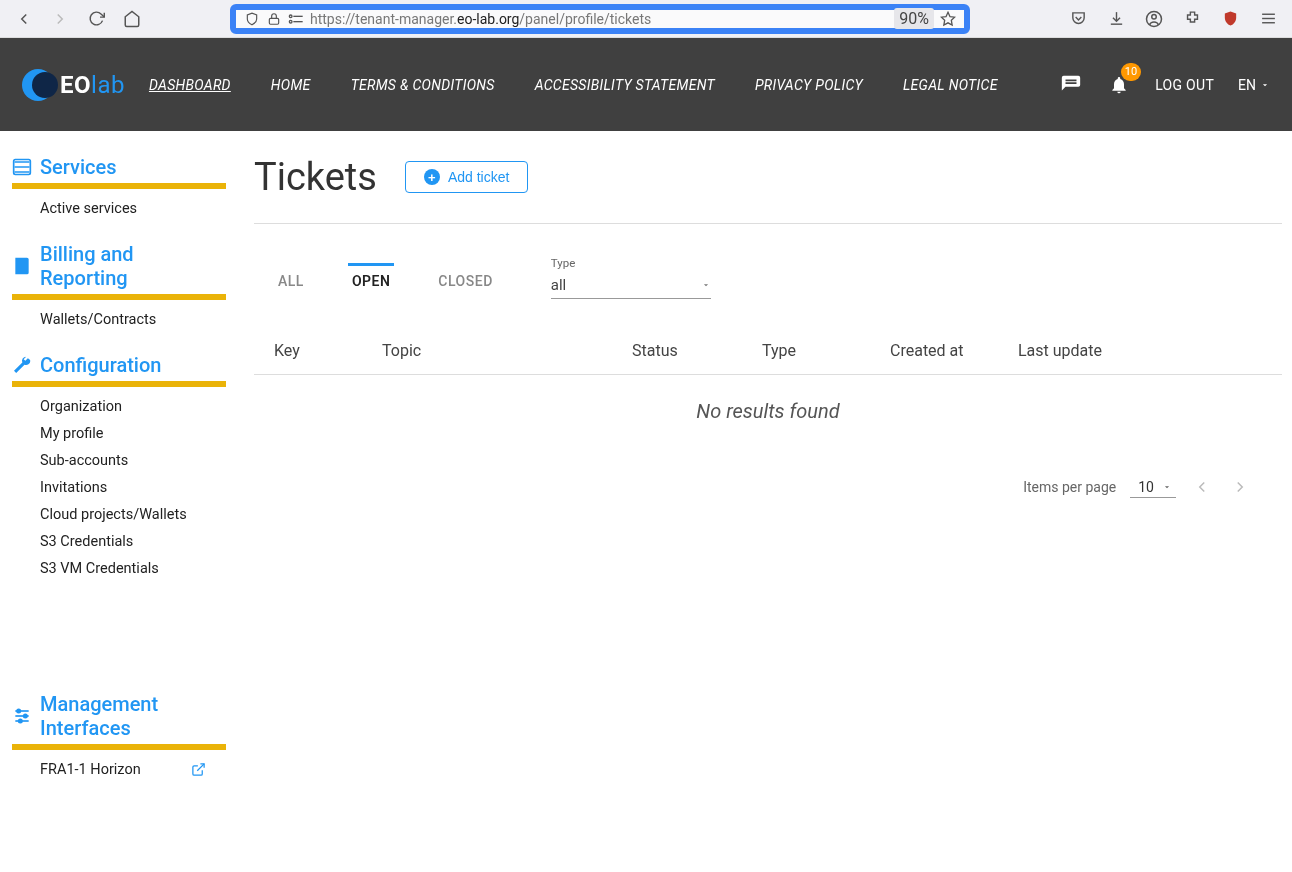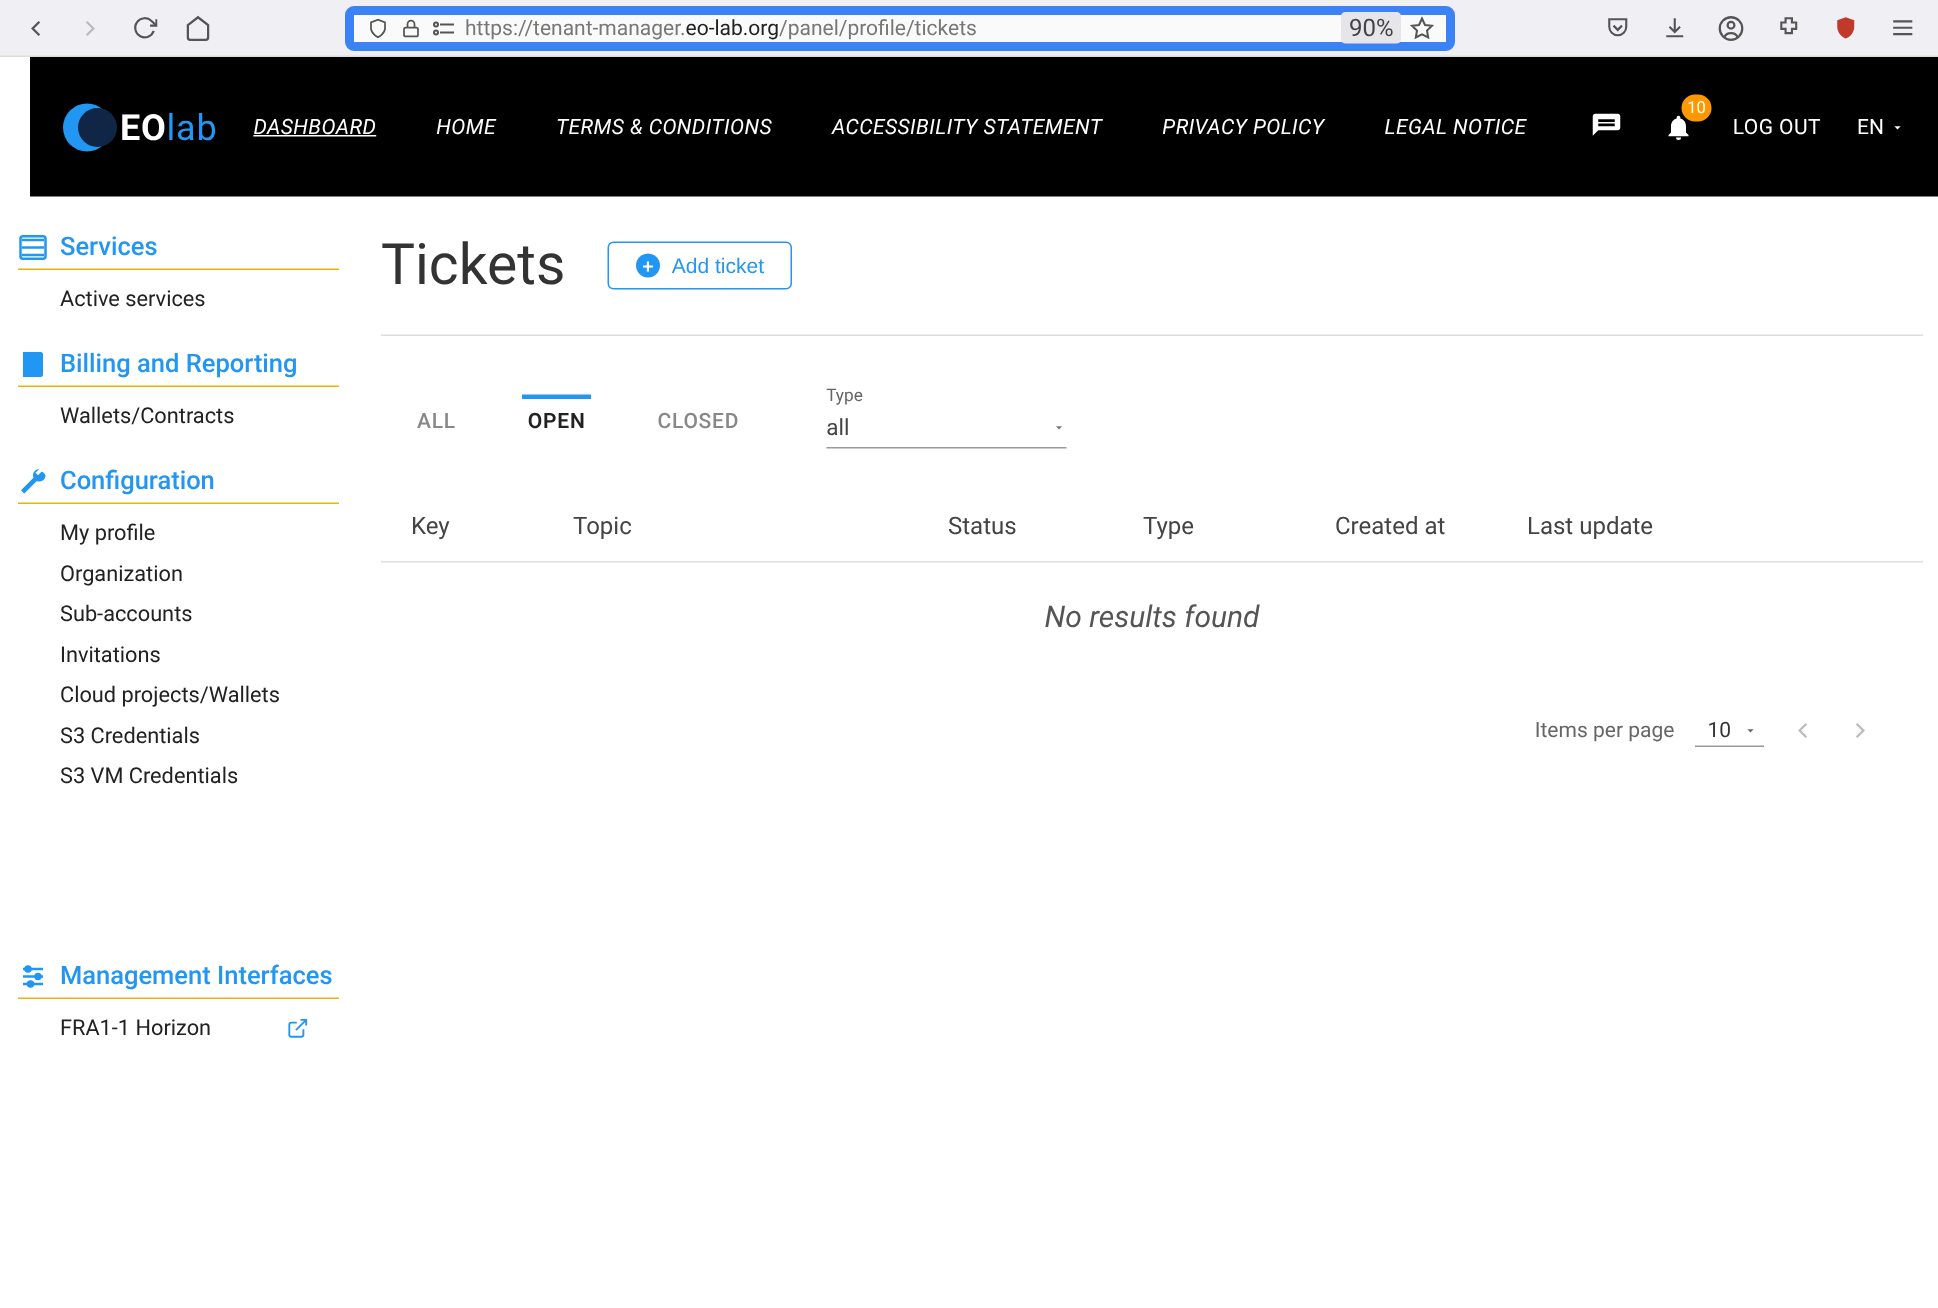--- a/index.html
+++ b/index.html
@@ -10,21 +10,21 @@
 .chrome-btn { width: 28px; height: 28px; display: flex; align-items: center; justify-content: center; color: #555; cursor: pointer; border-radius: 4px; }
 .chrome-btn.disabled { color: #bbb; }
 .url-bar { flex: 1; max-width: 740px; margin: 0 auto; background: #fafafb; border: 6px solid #3b82f6; border-radius: 6px; height: 30px; display: flex; align-items: center; padding: 0 8px; gap: 6px; }
 .url-bar .icon { width: 16px; height: 16px; display: flex; align-items: center; justify-content: center; color: #555; }
 .url-text { flex: 1; font-size: 14px; color: #777; white-space: nowrap; overflow: hidden; }
 .url-text .dark { color: #222; }
 .zoom-badge { background: #e6e6ea; border-radius: 3px; padding: 1px 5px; font-size: 16px; color: #444; }
 .chrome-right { display: flex; align-items: center; gap: 10px; margin-left: 10px; }
 
 
-.topnav { background: #000000; color: #fff; height: 93px; display: flex; align-items: center; padding: 0 22px; margin-left: 20px; }
+.topnav { background: #404040; color: #fff; height: 93px; display: flex; align-items: center; padding: 0 22px; }
 .logo { display: flex; align-items: center; gap: 6px; font-weight: 700; font-size: 24px; margin-right: 24px; }
 .logo-circle { width: 32px; height: 32px; background: #2196f3; border-radius: 50%; position: relative; }
 .logo-circle::after { content: ''; position: absolute; right: -4px; top: 3px; width: 26px; height: 26px; background: #0f2647; border-radius: 50%; }
 .logo-text { letter-spacing: 0.5px; }
 .logo-text .blue { color: #2196f3; font-weight: 400; }
 .nav-links { display: flex; gap: 40px; font-style: italic; }
 .nav-link { color: #fff; font-size: 14px; text-decoration: none; cursor: pointer; letter-spacing: 0.3px; }
 .nav-link.active { text-decoration: underline; }
 .nav-right { margin-left: auto; display: flex; align-items: center; gap: 24px; }
 .nav-icon { width: 24px; height: 24px; display: flex; align-items: center; justify-content: center; cursor: pointer; position: relative; }
@@ -32,21 +32,21 @@
 .nav-text { font-size: 14px; cursor: pointer; letter-spacing: 0.3px; }
 .lang-select { display: flex; align-items: center; gap: 4px; cursor: pointer; }
 
 
 .content { display: flex; min-height: calc(872px - 38px - 93px); }
 .sidebar { width: 236px; padding: 16px 10px 10px 12px; }
 .main { flex: 1; padding: 24px 10px 24px 18px; }
 
 
 .side-section { margin-bottom: 6px; }
-.side-header { display: flex; align-items: center; gap: 8px; color: #2196f3; font-size: 17px; font-weight: 500; padding: 8px 0 4px 0; border-bottom: 1px solid #eab308; cursor: pointer; }
+.side-header { display: flex; align-items: center; gap: 8px; color: #2196f3; font-size: 20px; font-weight: 500; padding: 8px 0 4px 0; border-bottom: 6px solid #eab308; cursor: pointer; }
 .side-header svg { flex-shrink: 0; }
 .side-items { padding: 6px 0 6px 28px; }
 .side-item { display: block; padding: 5px 0; font-size: 14.5px; color: #222; cursor: pointer; }
 .side-item.active { color: #2196f3; font-weight: 500; }
 .side-item .chev { display: inline-block; margin-right: 3px; color: #2196f3; }
 .side-item.ext { display: flex; justify-content: space-between; align-items: center; padding-right: 20px; }
 .mgmt { margin-top: 96px; }
 
 
 .page-header { display: flex; align-items: center; gap: 28px; margin-bottom: 24px; }
@@ -240,22 +240,22 @@
 
 
     <div class="side-section">
       <div class="side-header">
         <svg width="20" height="20" viewBox="0 0 24 24" fill="#2196f3">
             <path d="M22 7a5 5 0 0 1-7 4.6L5 21.6 2.4 19l10-10A5 5 0 0 1 17 2l-3 3 2 2 3-3a5 5 0 0 1 3 3z"></path>
           </svg>
         <span>Configuration</span>
       </div>
       <div class="side-items">
+        <a class="side-item">Organization</a>
         <a class="side-item">My profile</a>
-        <a class="side-item">Organization</a>
         <a class="side-item">Sub-accounts</a>
         <a class="side-item">Invitations</a>
         <a class="side-item">Cloud projects/Wallets</a>
         <a class="side-item">S3 Credentials</a>
         <a class="side-item">S3 VM Credentials</a>
       </div>
     </div>
 
     <div class="side-section mgmt">
       <div class="side-header">

